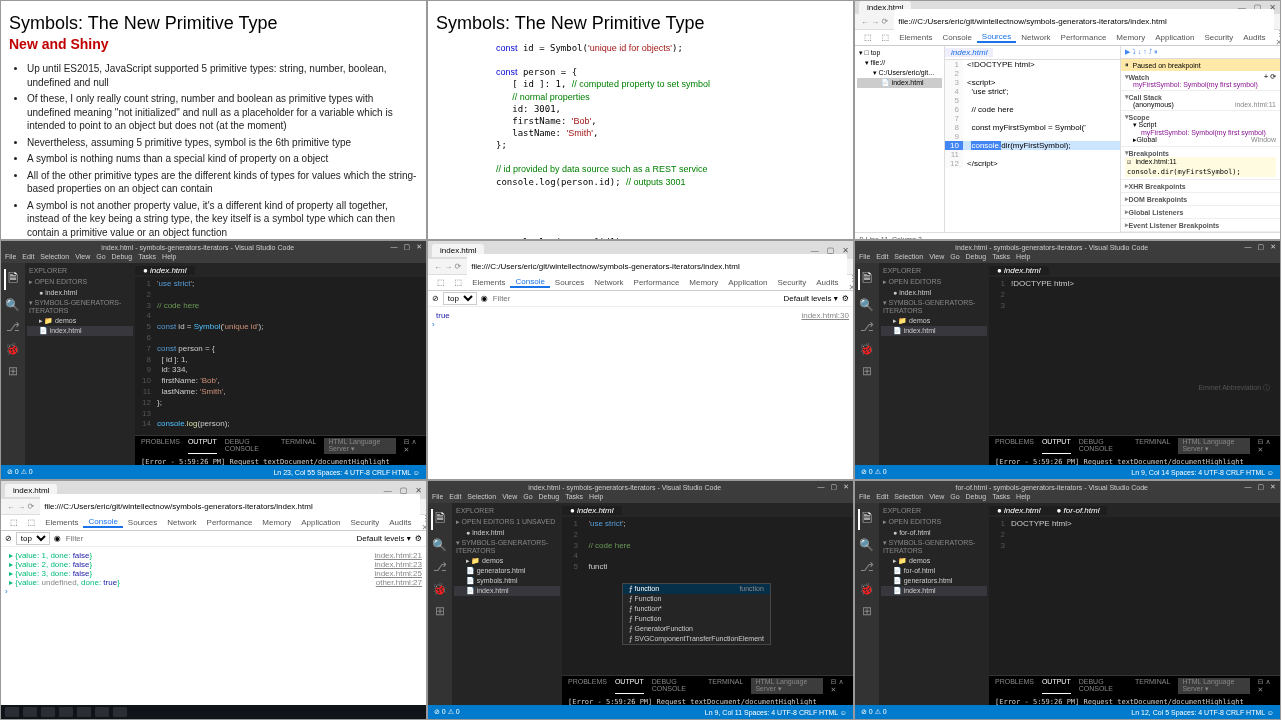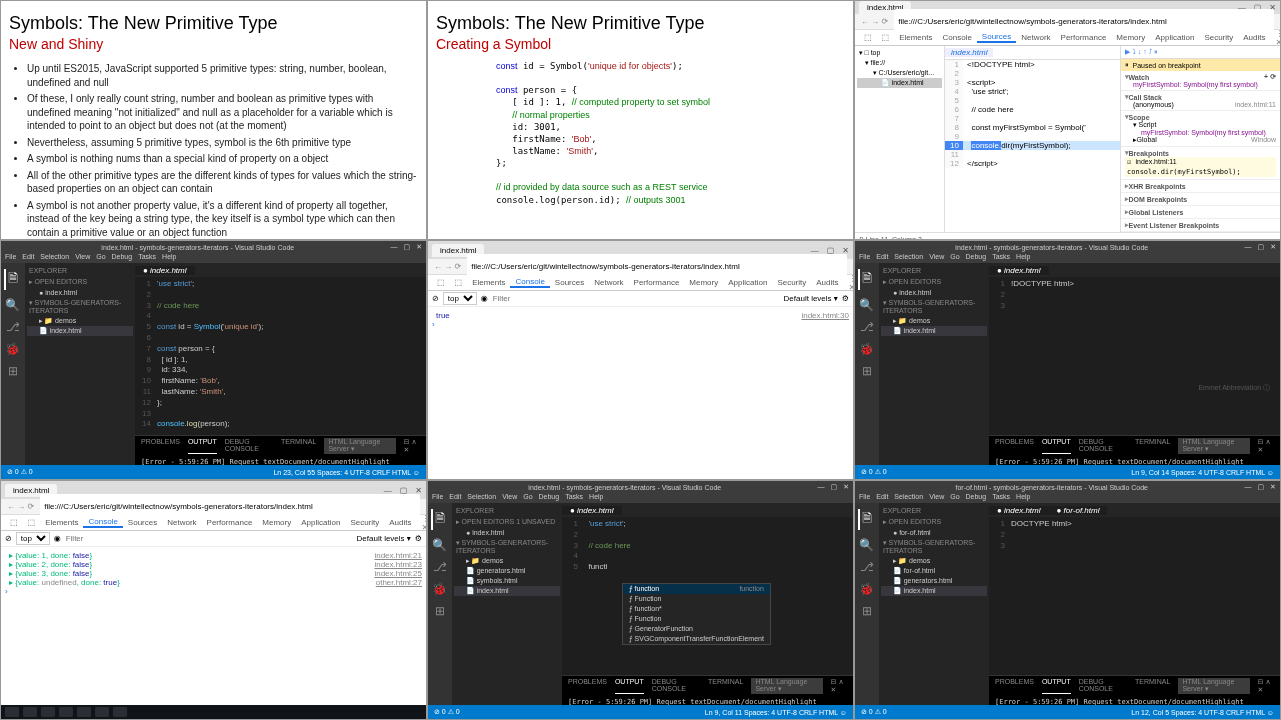--- a/index.html
+++ b/index.html
@@ -1,21 +1,21 @@
 <!DOCTYPE html>
 <html><head>
 <meta charset="utf-8">
 <style>
 *{margin:0;padding:0;box-sizing:border-box;font-family:Segoe UI,Arial,sans-serif}
 body{width:1281px;height:720px;background:#ccc;display:grid;grid-template-columns:427px 427px 427px;grid-template-rows:240px 240px 240px;font-size:9px}
 .cell{overflow:hidden;position:relative;border:1px solid #999}
 
 .slide{background:#fff;padding:12px 8px;height:100%}
 .slide h1{font-size:18px;font-weight:400;color:#000;margin-bottom:2px}
-.slide h2{font-size:14px;font-weight:400}
+.slide h2{font-size:14px;font-weight:700}
 .slide .red{color:#c00000}
 .slide ul{margin-top:10px;padding-left:18px}
 .slide li{font-size:10px;line-height:1.35;margin-bottom:3px;color:#222}
 .slide .code{font-family:Consolas,monospace;font-size:9px;line-height:1.35;margin-left:60px;margin-top:8px;white-space:pre}
 .kw{color:#0000cd}
 .str{color:#a31515}
 .cm{color:#008000}
 
 .chrome{background:#fff;height:100%;display:flex;flex-direction:column}
 .chrome-tabs{background:#ddd;height:18px;display:flex;align-items:center;padding:0 4px;font-size:8px}
@@ -108,21 +108,20 @@
       <li>Of these, I only really count string, number and boolean as primitive types with undefined meaning "not initialized" and null as a placeholder for a variable which is intended to point to an object but does not (at the moment)</li>
       <li>Nevertheless, assuming 5 primitive types, symbol is the 6th primitive type</li>
       <li>A symbol is nothing nums than a special kind of property on a object</li>
       <li>All of the other primitive types are the different kinds of types for values which the string-based properties on an object can contain</li>
       <li>A symbol is not another property value, it's a different kind of property all together, instead of the key being a string type, the key itself is a symbol type which can then contain a primitive value or an object function</li>
     </ul>
 </div>
 
 <div class="cell slide">
   <h1>Symbols: The New Primitive Type</h1>
-  <h2 class="red">Creating a Symbol</h2>
   <div class="code" id="s2-code"><span class="kw">const</span> id = Symbol(<span class="str">'unique id for objects'</span>);
 
 <span class="kw">const</span> person = {
    [ id ]: 1, <span class="cm">// computed property to set symbol</span>
    <span class="cm">// normal properties</span>
    id: 3001,
    firstName: <span class="str">'Bob'</span>,
    lastName: <span class="str">'Smith'</span>,
 };
 

